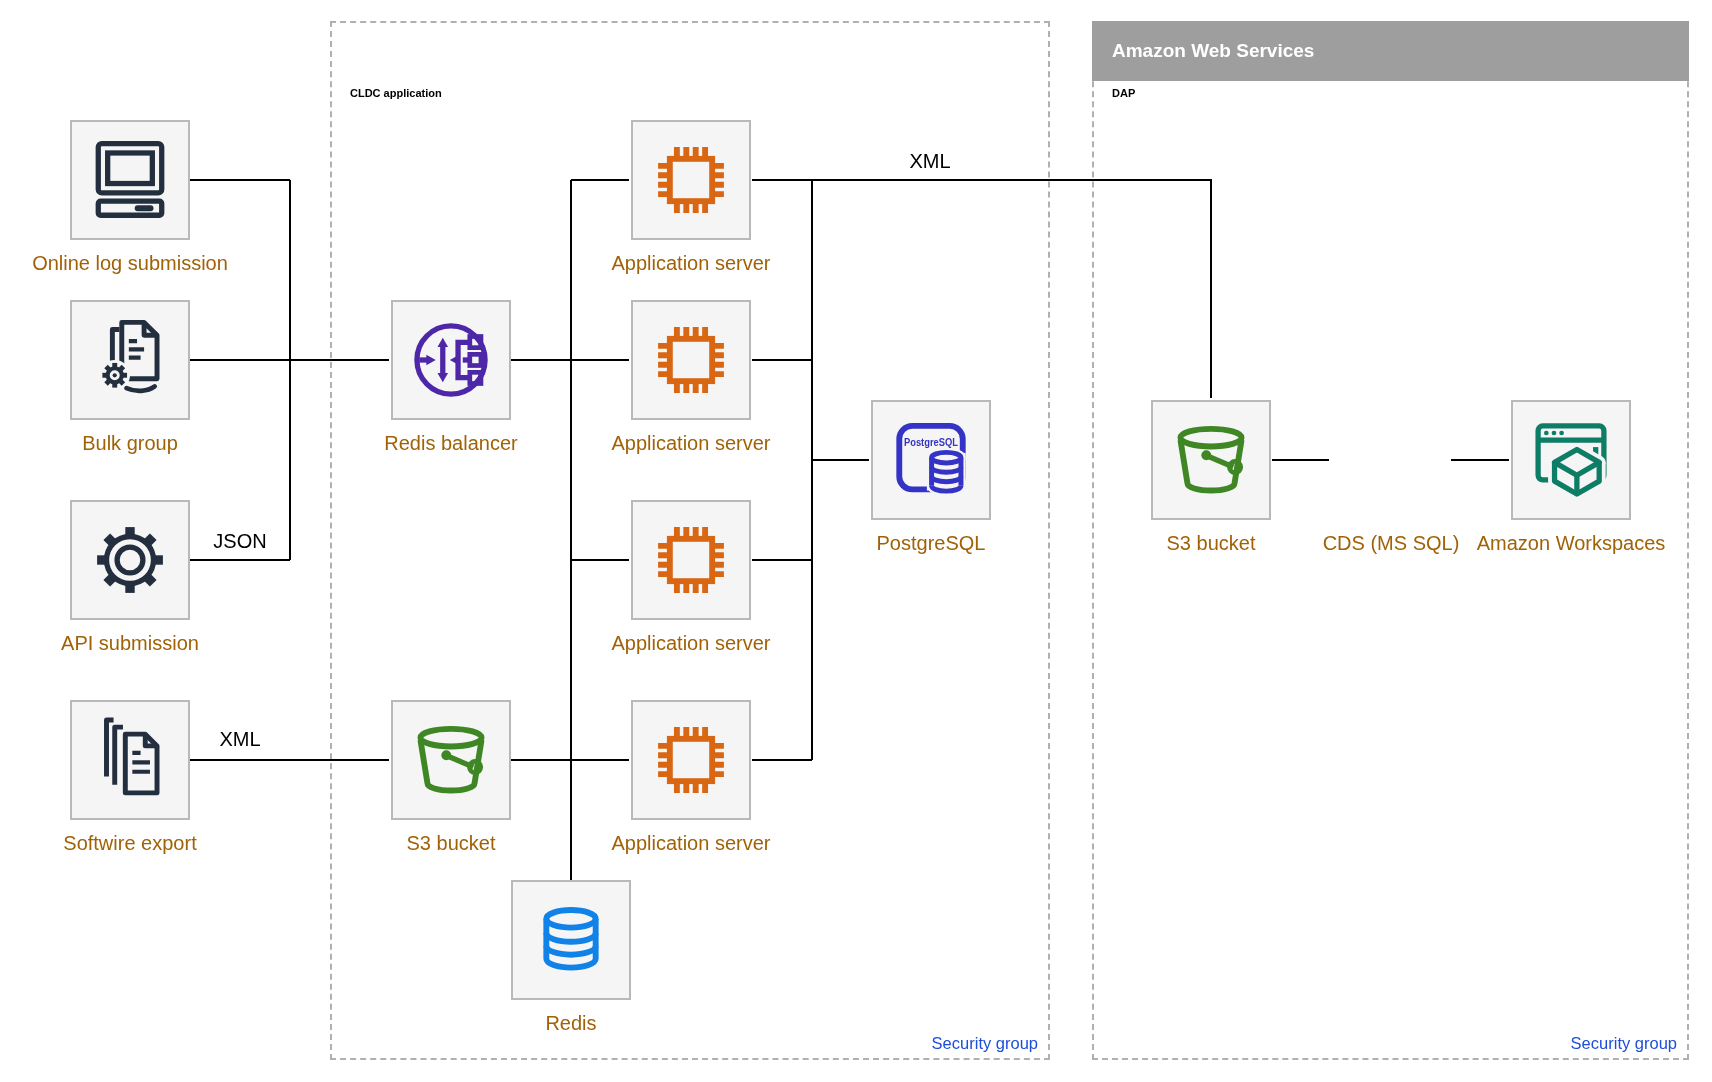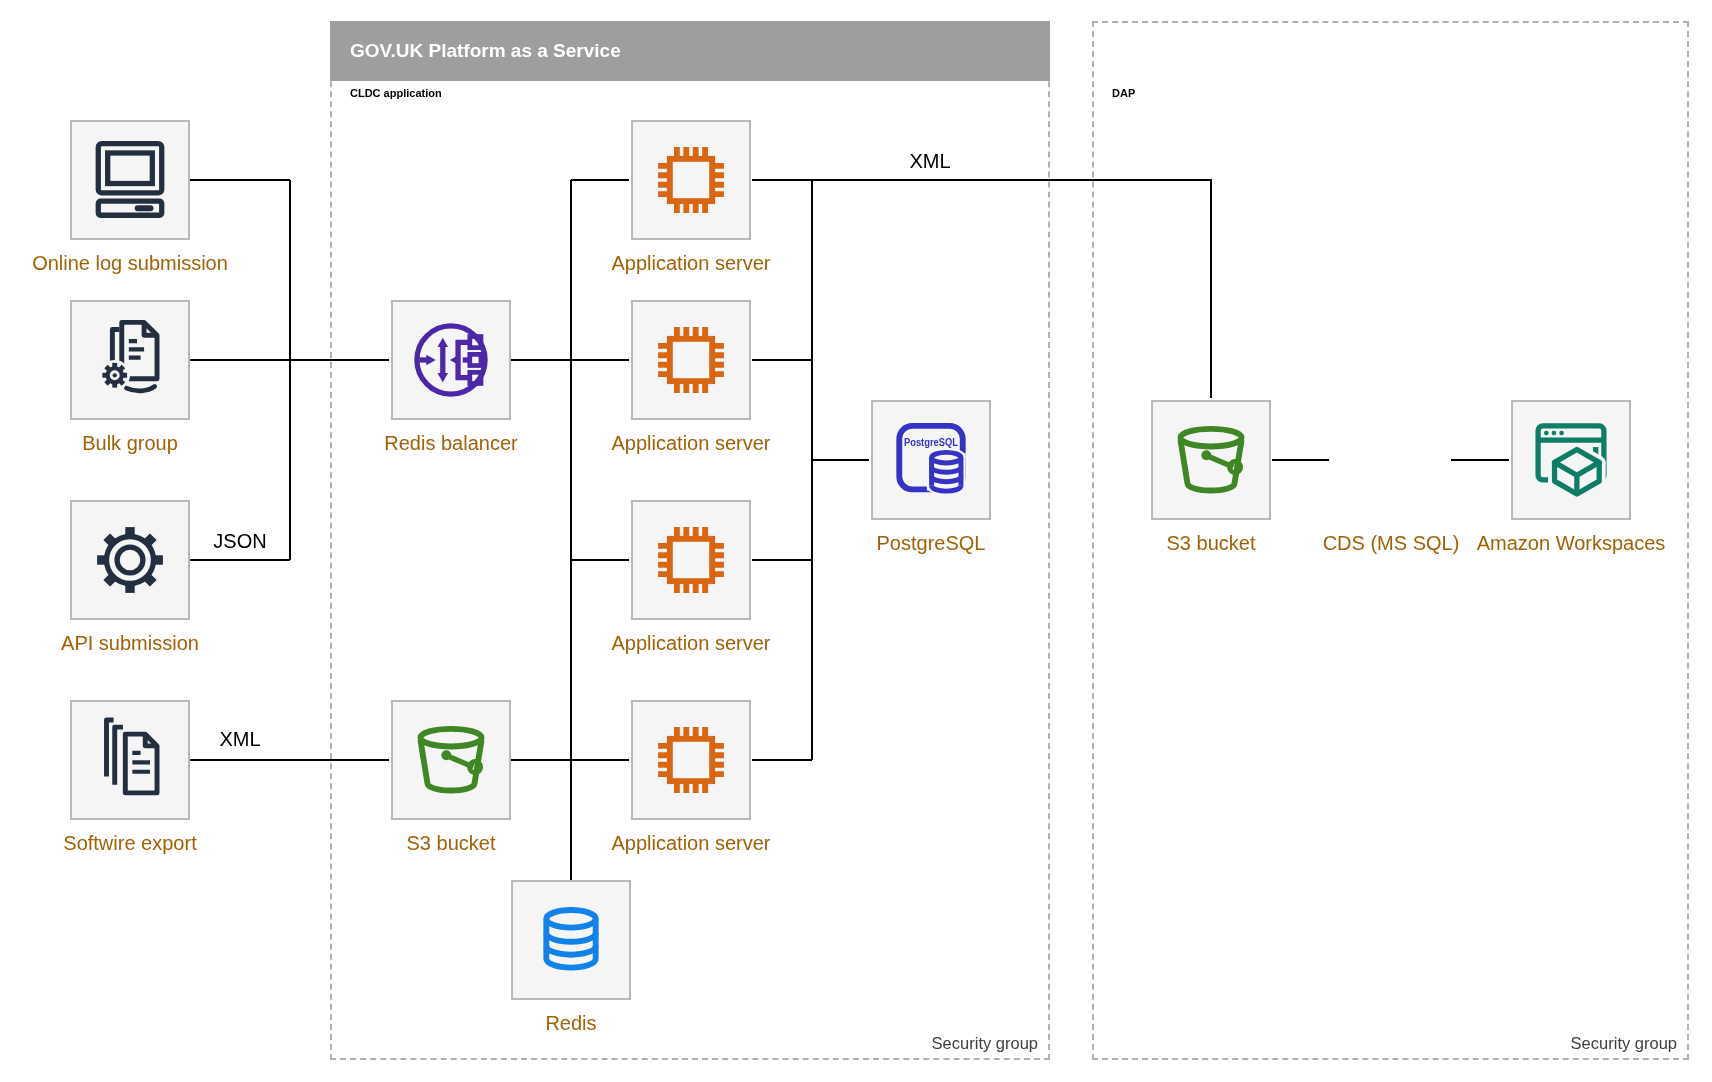--- a/index.html
+++ b/index.html
@@ -3,41 +3,41 @@
 <meta charset="utf-8">
 <style>
   html,body{margin:0;padding:0;background:#ffffff;}
   #canvas{position:relative;width:1712px;height:1082px;background:#ffffff;overflow:hidden;
           font-family:"Liberation Sans",sans-serif;}
   .container{position:absolute;border:2px dashed #b0b0b0;box-sizing:border-box;}
   .chead{position:absolute;left:-2px;top:-2px;width:calc(100% + 4px);height:60px;background:#9e9e9e;
          color:#ffffff;font-weight:bold;font-size:19px;display:flex;align-items:center;
          padding-left:20px;box-sizing:border-box;}
   .csub{position:absolute;top:64px;left:18px;font-weight:bold;font-size:11px;color:#000;}
-  .cfoot{position:absolute;right:10px;bottom:5px;font-size:16.5px;color:#404040;margin-top:33px;}
+  .cfoot{position:absolute;right:10px;bottom:5px;font-size:16.5px;color:#1d4ed8;margin-top:33px;}
   .node{position:absolute;width:120px;height:120px;background:#f5f5f5;border:2px solid #b9b9b9;
         box-sizing:border-box;display:flex;align-items:center;justify-content:center;z-index:3;}
   .node svg{width:94px;height:94px;display:block;}
   .node svg text{font-family:"Liberation Sans",sans-serif;}
   .nlabel{position:absolute;width:220px;text-align:center;font-size:20px;color:#a16207;z-index:4;}
   .elabel{position:absolute;width:80px;text-align:center;font-size:20px;color:#000;z-index:4;}
   #edges{position:absolute;left:0;top:0;z-index:2;pointer-events:none;}
   #edges path{stroke:#000;stroke-width:2;fill:none;}
 </style>
 </head>
 <body>
 
 <div id="canvas">
 
   <div class="container" style="left:330px;top:21px;width:720px;height:1039px">
-    <div class="chead">GOV.UK Platform as a Service</div>
     <div class="csub">CLDC application</div>
     <div class="cfoot">Security group</div>
   </div>
   <div class="container" style="left:1092px;top:21px;width:597px;height:1039px">
+    <div class="chead">Amazon Web Services</div>
     <div class="csub">DAP</div>
     <div class="cfoot">Security group</div>
   </div>
 
   <svg id="edges" width="1712" height="1082">
     <defs>
       <marker id="ah" markerWidth="12" markerHeight="8" refX="12" refY="4" orient="auto" markerUnits="userSpaceOnUse">
         <path d="M0,0 L12,4 L0,8 Z" fill="#000" stroke="none" style="stroke-width:0"></path>
       </marker>
     </defs>

